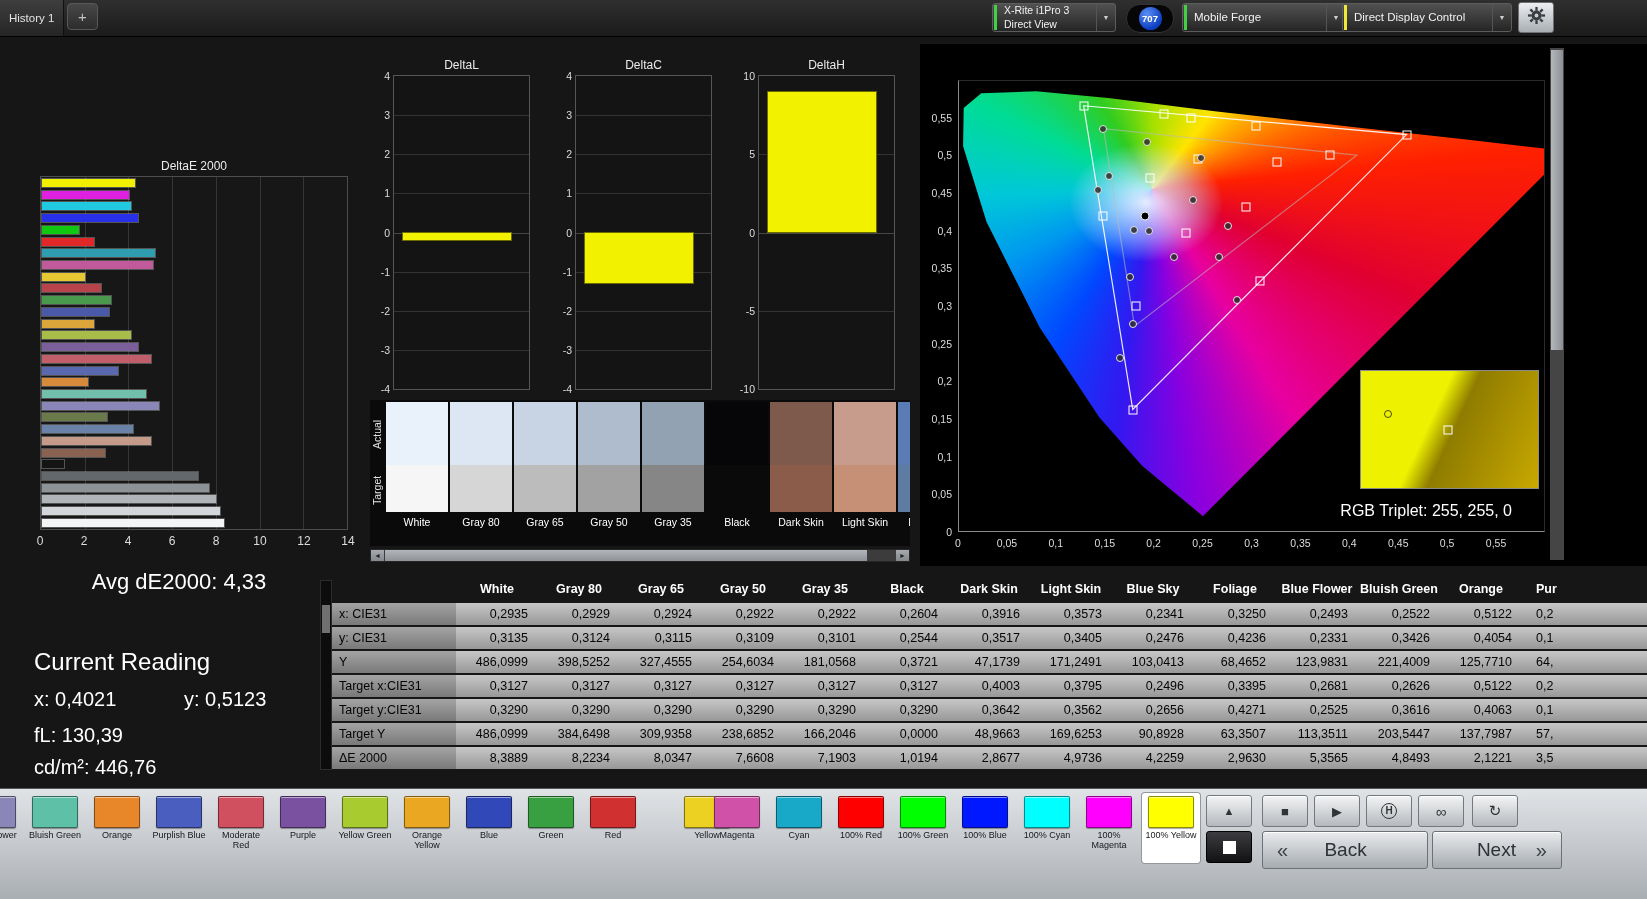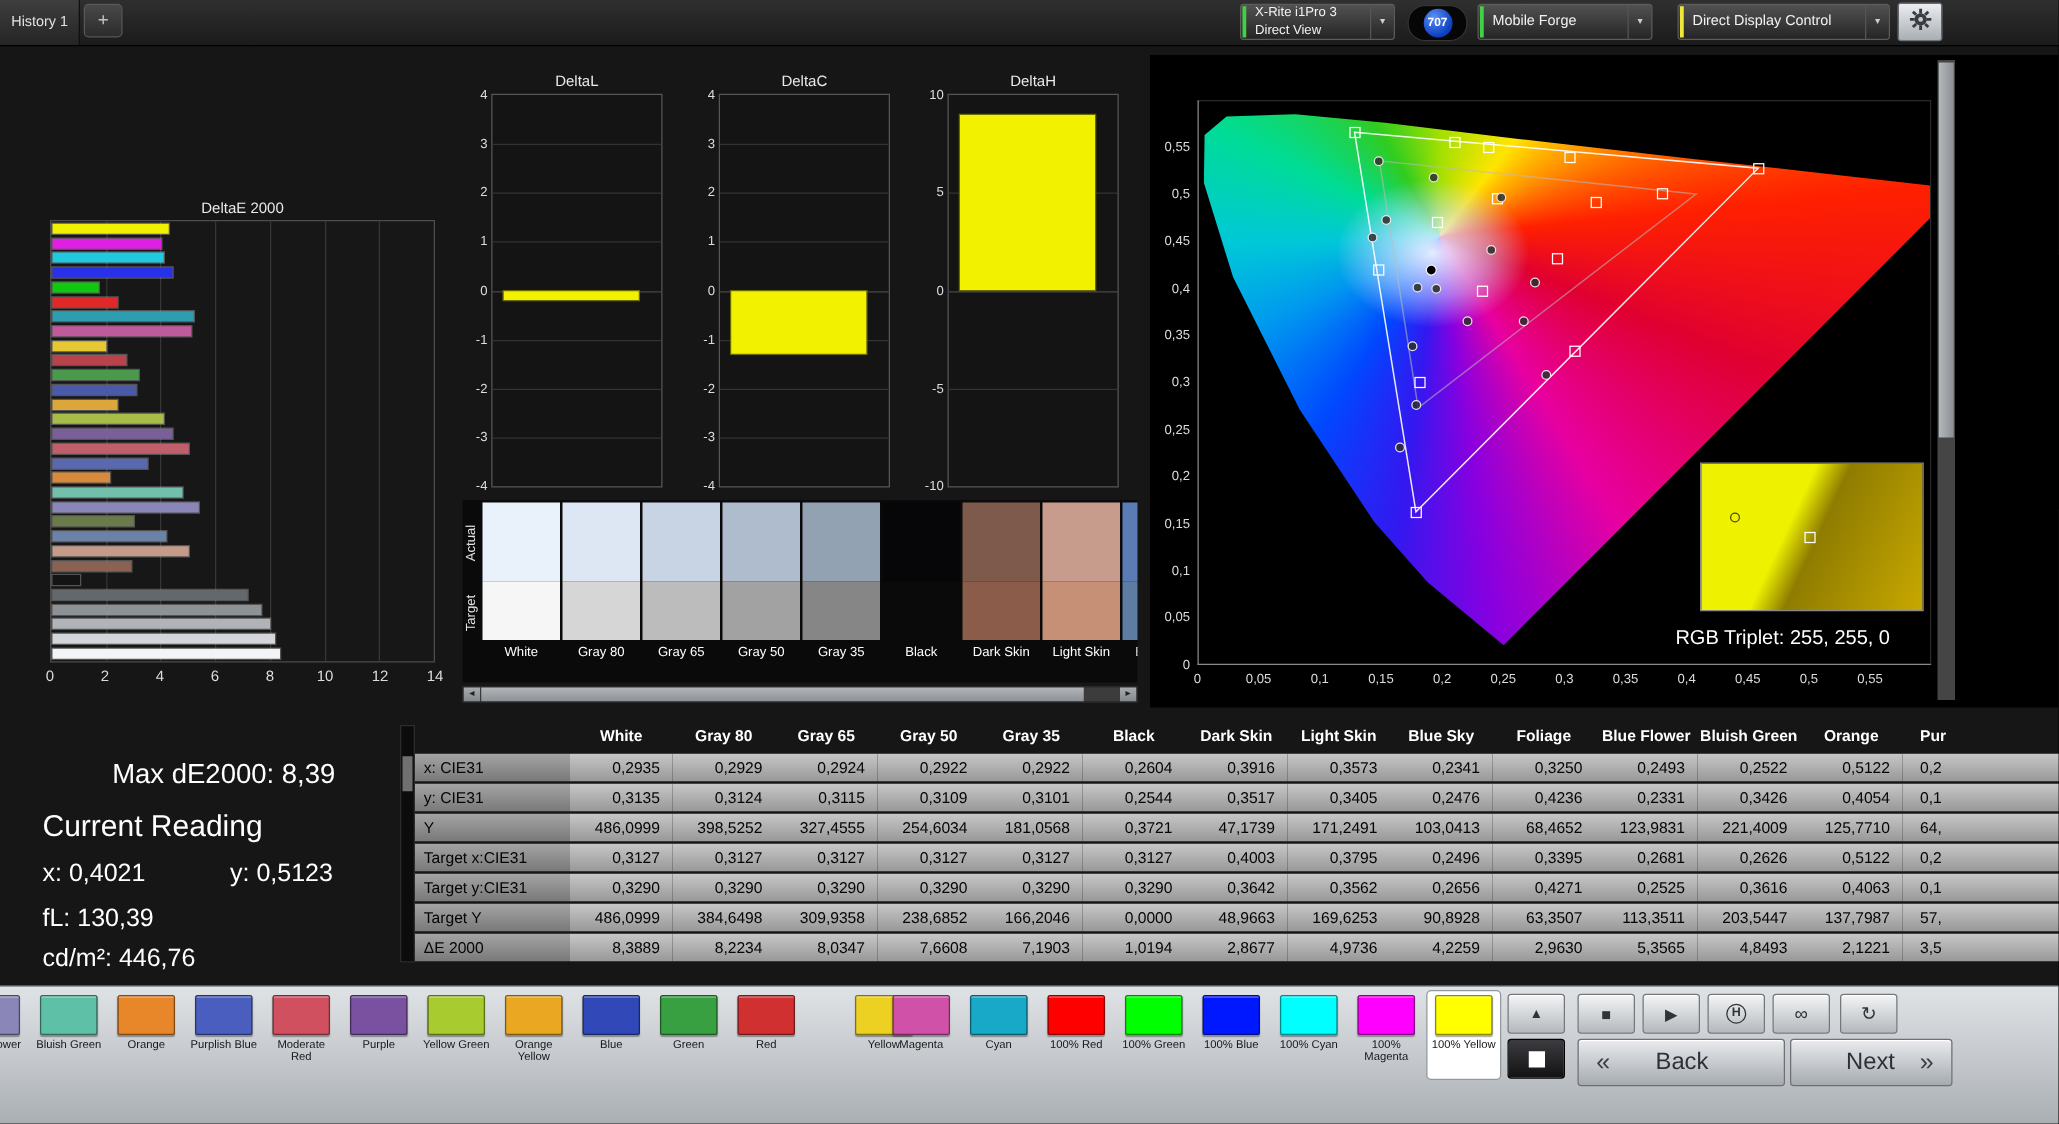--- a/index.html
+++ b/index.html
@@ -22,21 +22,21 @@
       color:#cfcfcf;font-size:7px;display:flex;align-items:center;justify-content:center;}
   .dd .txt{position:absolute;left:11px;right:20px;top:0;bottom:0;display:flex;flex-direction:column;
       justify-content:center;font-size:10.5px;line-height:1.25;white-space:nowrap;}
   .dd.single .txt{font-size:11.5px;}
   #dd-meter{left:992px;width:124px;}
   #badge{position:absolute;left:1126px;top:4px;width:46px;height:27px;background:#060606;border:1px solid #333;
       border-radius:14px;display:flex;align-items:center;justify-content:center;}
   #badge .circ{width:23px;height:23px;border-radius:50%;
       background:radial-gradient(circle at 35% 30%,#5b8ff5,#0c3fc0 70%);color:#fff;font-size:9.5px;font-weight:bold;
       display:flex;align-items:center;justify-content:center;}
-  #dd-source{left:1182px;width:140px;}
+  #dd-source{left:1182px;width:164px;}
   #dd-display{left:1342px;width:170px;}
   #gear-btn{position:absolute;left:1518px;top:2px;width:36px;height:31px;box-sizing:border-box;
       background:linear-gradient(#eceef0,#a9aeb3);border:1px solid #6d7176;border-radius:3px;
       display:flex;align-items:center;justify-content:center;}
 
   
   .page-title{position:absolute;left:44px;top:52px;font-size:33px;color:#fafafa;letter-spacing:.3px;}
   .subtitle{position:absolute;left:44px;top:101px;font-size:13.5px;color:#e9e9e9;line-height:1.5;}
   .stat{position:absolute;color:#fff;}
   #stat-avg{left:34px;top:569px;width:290px;text-align:center;font-size:22px;}
@@ -369,21 +369,21 @@
         </div>
       </div>
   </div>
 
   <div class="hscroll">
     <div class="hs-btn l">◄</div>
     <div class="hs-thumb"></div>
     <div class="hs-btn r">►</div>
   </div>
 
-  <div class="stat" id="stat-max">Max dE2000: 8,39</div>
+  <div class="stat" id="stat-avg">Avg dE2000: 4,33</div>
   <div class="stat" id="stat-cur">Current Reading</div>
   <div class="stat" id="stat-x">x: 0,4021</div>
   <div class="stat" id="stat-y">y: 0,5123</div>
   <div class="stat" id="stat-fl">fL: 130,39</div>
   <div class="stat" id="stat-cd">cd/m²: 446,76</div>
 
   <div class="tbl-vscroll">
     <div class="tbl-vthumb"></div>
   </div>
   <div class="tbl-head">

